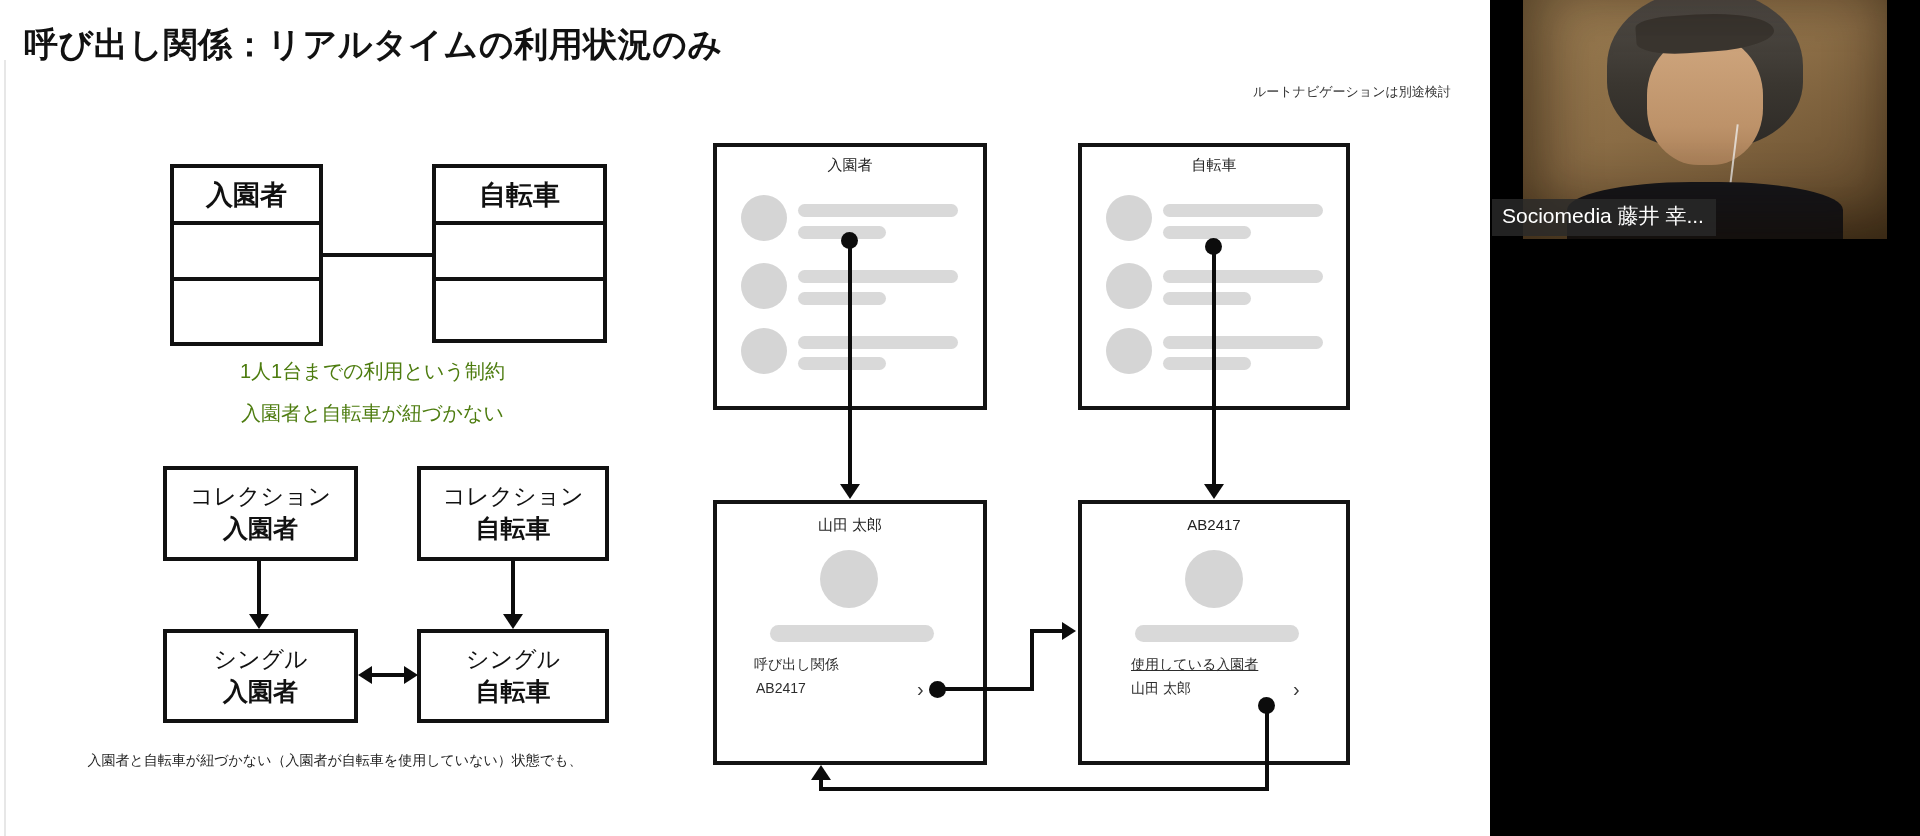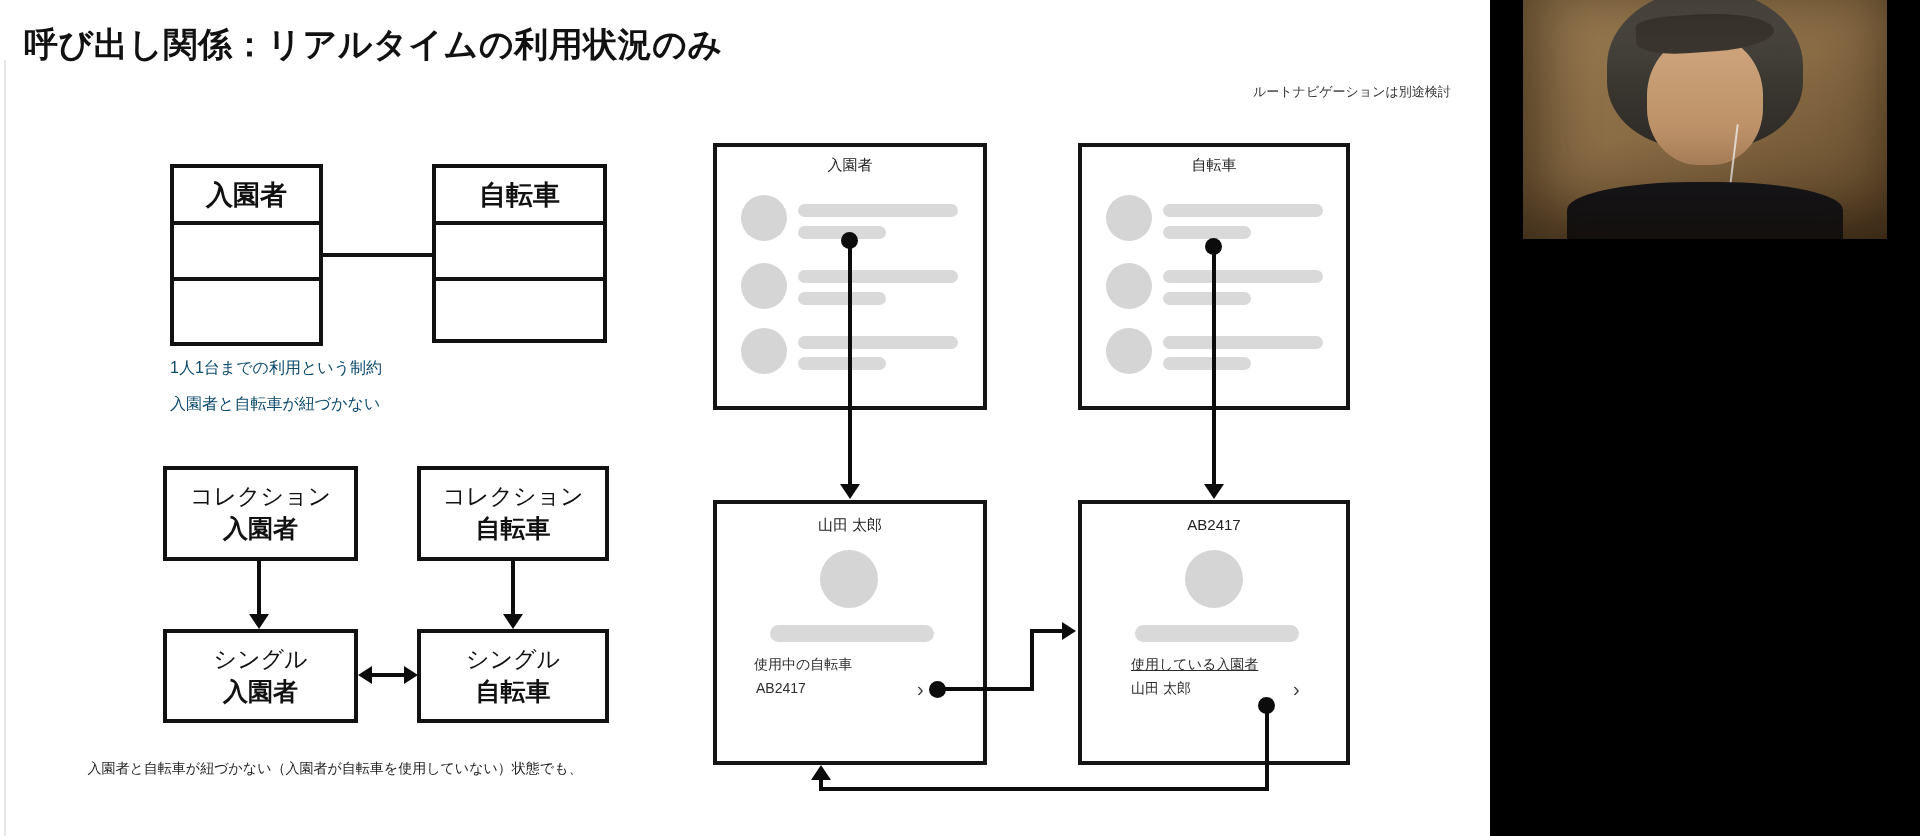--- a/index.html
+++ b/index.html
@@ -14,32 +14,32 @@
                  letter-spacing:0.5px; white-space:nowrap; }
   .slide-note { position:absolute; left:1253px; top:83px; font-size:13px; color:#333; white-space:nowrap; }
 
   
   .ebox { position:absolute; border:4px solid #111; background:#fff; }
   .ebox .et { height:57px; border-bottom:4px solid #111; display:flex; align-items:center;
               justify-content:center; font-size:27px; font-weight:700; color:#111; }
   .ebox .er1 { height:56px; border-bottom:4px solid #111; }
   .eline { position:absolute; background:#111; }
 
-  .ecap { position:absolute; left:170px; top:358px; width:405px; text-align:left;
-          font-size:16px; color:#0c4a6e; }
+  .ecap { position:absolute; left:170px; top:358px; width:405px; text-align:center;
+          font-size:20px; color:#4d7c0f; }
   .ecap div { margin-bottom:15px; }
 
   
   .cbox { position:absolute; border:4px solid #111; background:#fff; text-align:center;
           display:flex; flex-direction:column; justify-content:center; color:#111; }
   .cbox .l1 { font-size:23px; font-weight:400; line-height:1.3; }
   .cbox .l2 { font-size:25px; font-weight:700; line-height:1.3; }
 
   .fcap { position:absolute; left:10px; top:752px; width:650px; text-align:center;
-          font-size:14px; color:#1e1e1e;margin-top:8px; }
+          font-size:14px; color:#1e1e1e; }
   .fcap div { margin-bottom:13px; }
 
   
   .ln { position:absolute; background:#0c0c0c; }
   .dot { position:absolute; width:17px; height:17px; border-radius:50%; background:#0c0c0c; }
   .ah { position:absolute; width:0; height:0; }
   .ah-down  { border-left:10px solid transparent; border-right:10px solid transparent; border-top:15px solid #0c0c0c; }
   .ah-up    { border-left:10px solid transparent; border-right:10px solid transparent; border-bottom:15px solid #0c0c0c; }
   .ah-right { border-top:9px solid transparent; border-bottom:9px solid transparent; border-left:14px solid #0c0c0c; }
   .ah-left  { border-top:9px solid transparent; border-bottom:9px solid transparent; border-right:14px solid #0c0c0c; }
@@ -157,21 +157,21 @@
       <div class="pbar b-short" style="top:145px;"></div>
       <div class="circ li-c" style="top:181px;"></div>
       <div class="pbar b-long" style="top:189px;"></div>
       <div class="pbar b-short" style="top:210px;"></div>
     </div>
 
     <div class="mock" style="left:713px;top:500px;width:274px;height:265px;">
       <div class="mock-title" style="top:12px;">山田 太郎</div>
       <div class="circ avatar-lg"></div>
       <div class="pbar wbar"></div>
-      <div class="fl" style="left:37px;top:152px;">使用中の自転車</div>
+      <div class="fl" style="left:37px;top:152px;">呼び出し関係</div>
       <div class="fl" style="left:39px;top:176px;">AB2417</div>
       <div class="chev" style="left:200px;top:176px;">›</div>
     </div>
 
     <div class="mock" style="left:1078px;top:500px;width:272px;height:265px;">
       <div class="mock-title" style="top:12px;">AB2417</div>
       <div class="circ avatar-lg"></div>
       <div class="pbar wbar"></div>
       <div class="fl" style="left:49px;top:152px;text-decoration:underline;">使用している入園者</div>
       <div class="fl" style="left:49px;top:176px;">山田 太郎</div>
@@ -200,15 +200,16 @@
   </div>
 
   <div class="cam-panel">
     <div class="video">
       <div class="p-hair"></div>
       <div class="p-face"></div>
       <div class="p-fringe"></div>
       <div class="p-wire"></div>
       <div class="p-body"></div>
     </div>
+    <div class="name-label">Sociomedia 藤井 幸...</div>
   </div>
 
 </div>
 
 </body></html>

